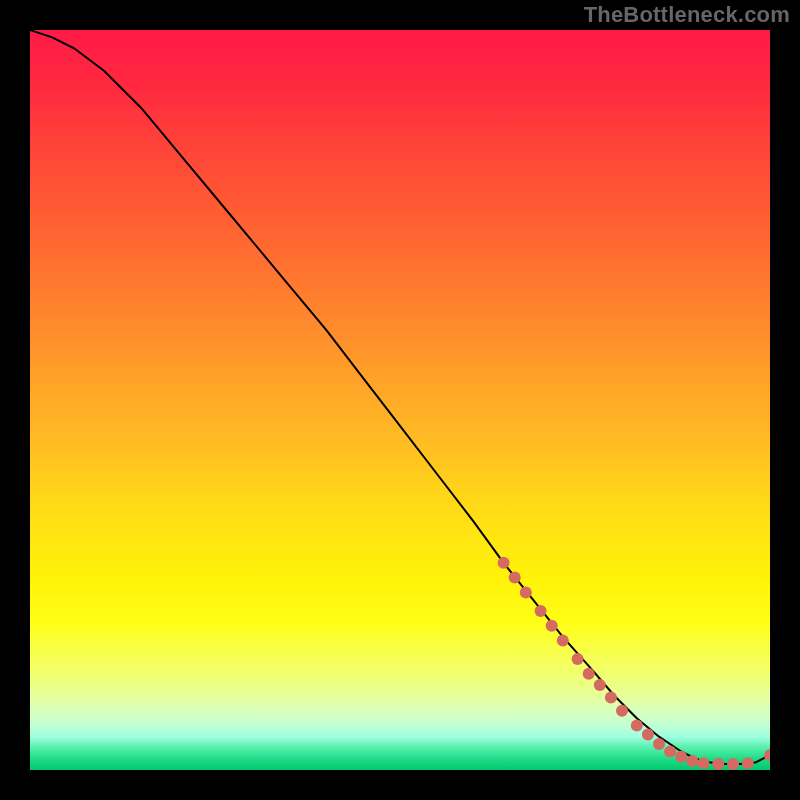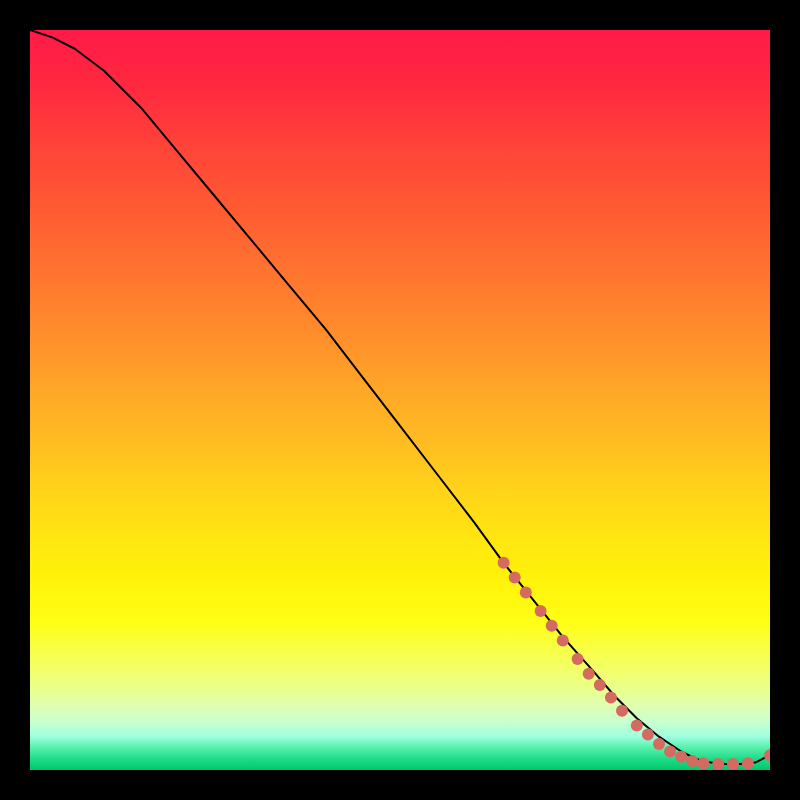--- a/index.html
+++ b/index.html
@@ -62,20 +62,21 @@
     left: 0;
     top: 0;
     width: 740px;
     height: 740px;
   }
 </style>
 </head>
 <body>
 
 <div class="frame">
+  <div class="watermark">TheBottleneck.com</div>
 
   <div class="plot-area">
     <svg class="overlay" viewBox="0 0 740 740" preserveAspectRatio="none">
       <path id="curve-path" fill="none" stroke="#000000" stroke-width="2" stroke-linejoin="round" stroke-linecap="round" d="M0.00 0.00 L22.20 7.40 L44.40 18.50 L74.00 40.70 L111.00 77.70 L148.00 122.10 L185.00 166.50 L222.00 210.90 L259.00 255.30 L296.00 299.70 L333.00 347.80 L370.00 395.90 L407.00 444.00 L444.00 492.10 L473.60 532.80 L503.20 569.80 L532.80 606.80 L562.40 640.10 L584.60 666.00 L606.80 688.20 L629.00 706.70 L651.20 721.50 L666.00 728.90 L680.80 732.60 L695.60 734.08 L710.40 734.08 L725.20 732.60 L740.00 725.20"></path>
       <g id="marker-group">
           <circle cx="473.60" cy="532.80" r="6" fill="#d56a60"></circle>
           <circle cx="484.70" cy="547.60" r="6" fill="#d56a60"></circle>
           <circle cx="495.80" cy="562.40" r="6" fill="#d56a60"></circle>
           <circle cx="510.60" cy="580.90" r="6" fill="#d56a60"></circle>
           <circle cx="521.70" cy="595.70" r="6" fill="#d56a60"></circle>

